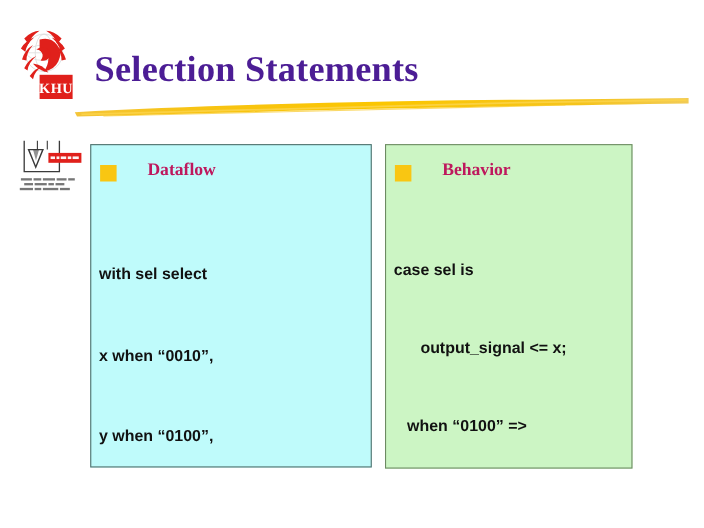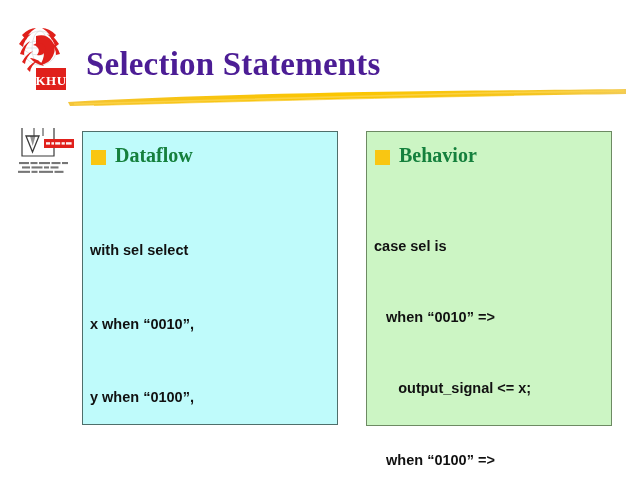--- a/index.html
+++ b/index.html
@@ -67,46 +67,47 @@
     border: 1px solid #5a6a5e;
     padding: 0;
   }
   #panel-dataflow {
     left: 82px; top: 131px;
     width: 256px; height: 294px;
     background: #bffbfb;
     border-color: #4f6f6b;
   }
   #panel-behavior {
-    left: 366px; top: 131px;
-    width: 246px; height: 295px;
+    left: 350px; top: 131px;
+    width: 225px; height: 295px;
     background: #ccf5c4;
     border-color: #6d8a63;
   }
 
   .panel-heading {
     position: absolute;
     left: 8px; top: 9px;
     display: flex;
     align-items: center;
     gap: 9px;
   }
   .bullet-square {
     width: 15px; height: 15px;
     background: #f9c612;
     flex: 0 0 auto;
     margin-top: 4px;
   }
   .panel-heading-label {
     font-family: "Liberation Serif", "DejaVu Serif", serif;
     font-weight: bold;
-    font-size: 20px;
+    font-size: 16px;
     line-height: 28px;
-    color: #15803d;
+    color: #be185d;
     white-space: nowrap;
+    margin-left: 19px;
   }
 
   
   .code-block {
     position: absolute;
     left: 0; right: 0;
     font-family: "Liberation Sans", sans-serif;
     font-weight: bold;
     font-size: 14.5px;
     color: #111111;
@@ -240,21 +241,20 @@
     </div>
   </div>
 
   <div class="panel" id="panel-behavior">
     <div class="panel-heading">
       <span class="bullet-square"></span>
       <span class="panel-heading-label">Behavior</span>
     </div>
     <div class="code-block" id="code-behavior">
       <span class="code-line">case sel is</span>
-      <span class="code-line">   when “0010” =&gt;</span>
       <span class="code-line">      output_signal &lt;= x;</span>
       <span class="code-line">   when “0100” =&gt;</span>
       
       
       
       
       
       
       
     </div>

